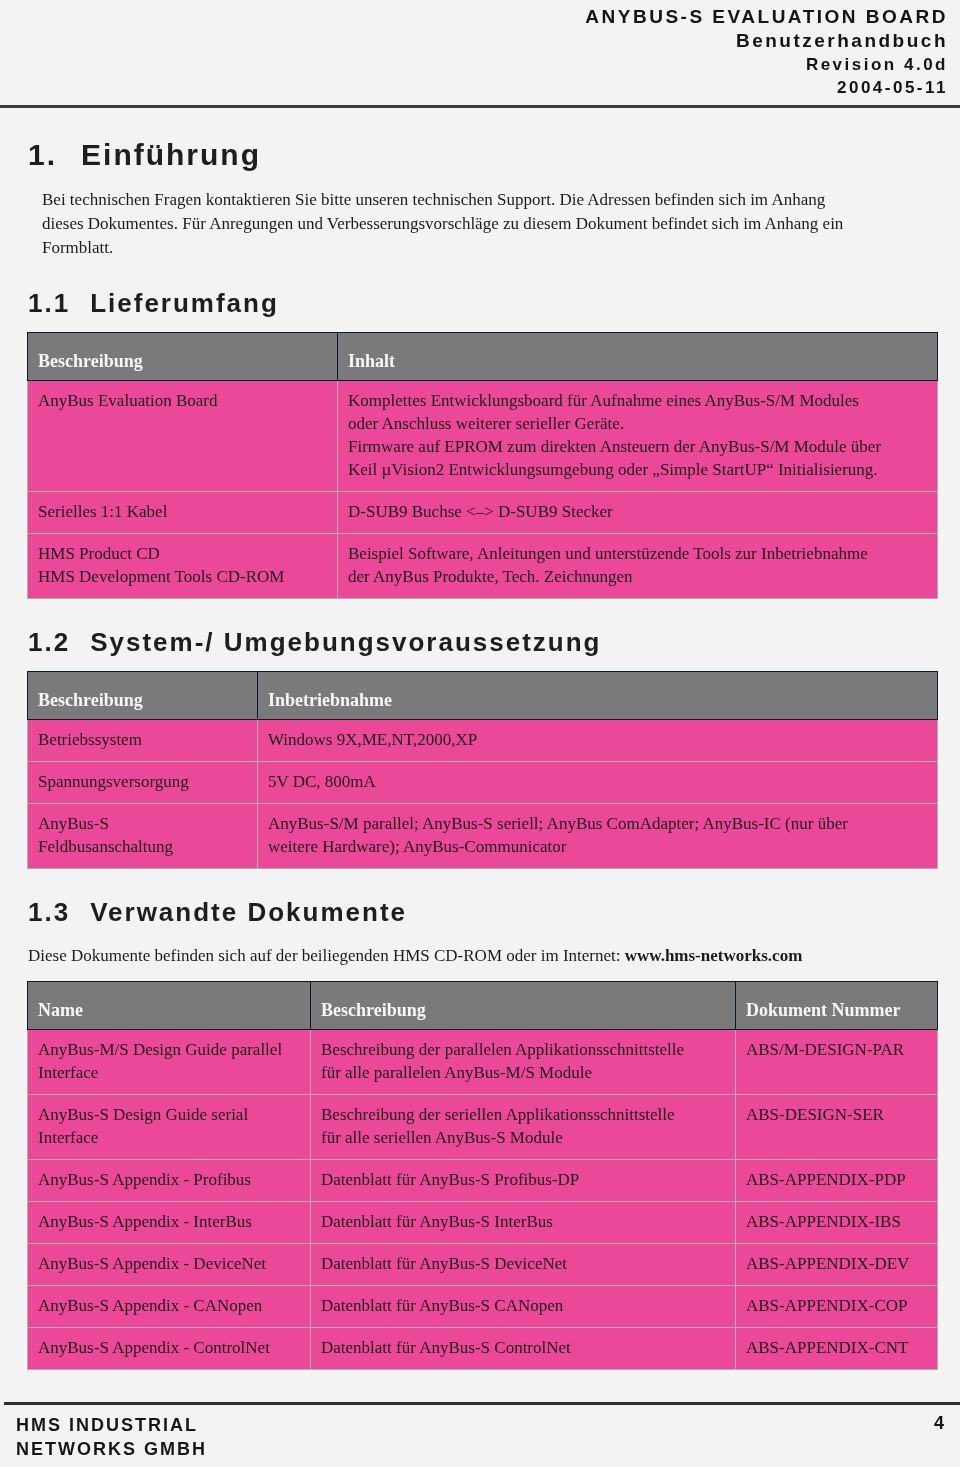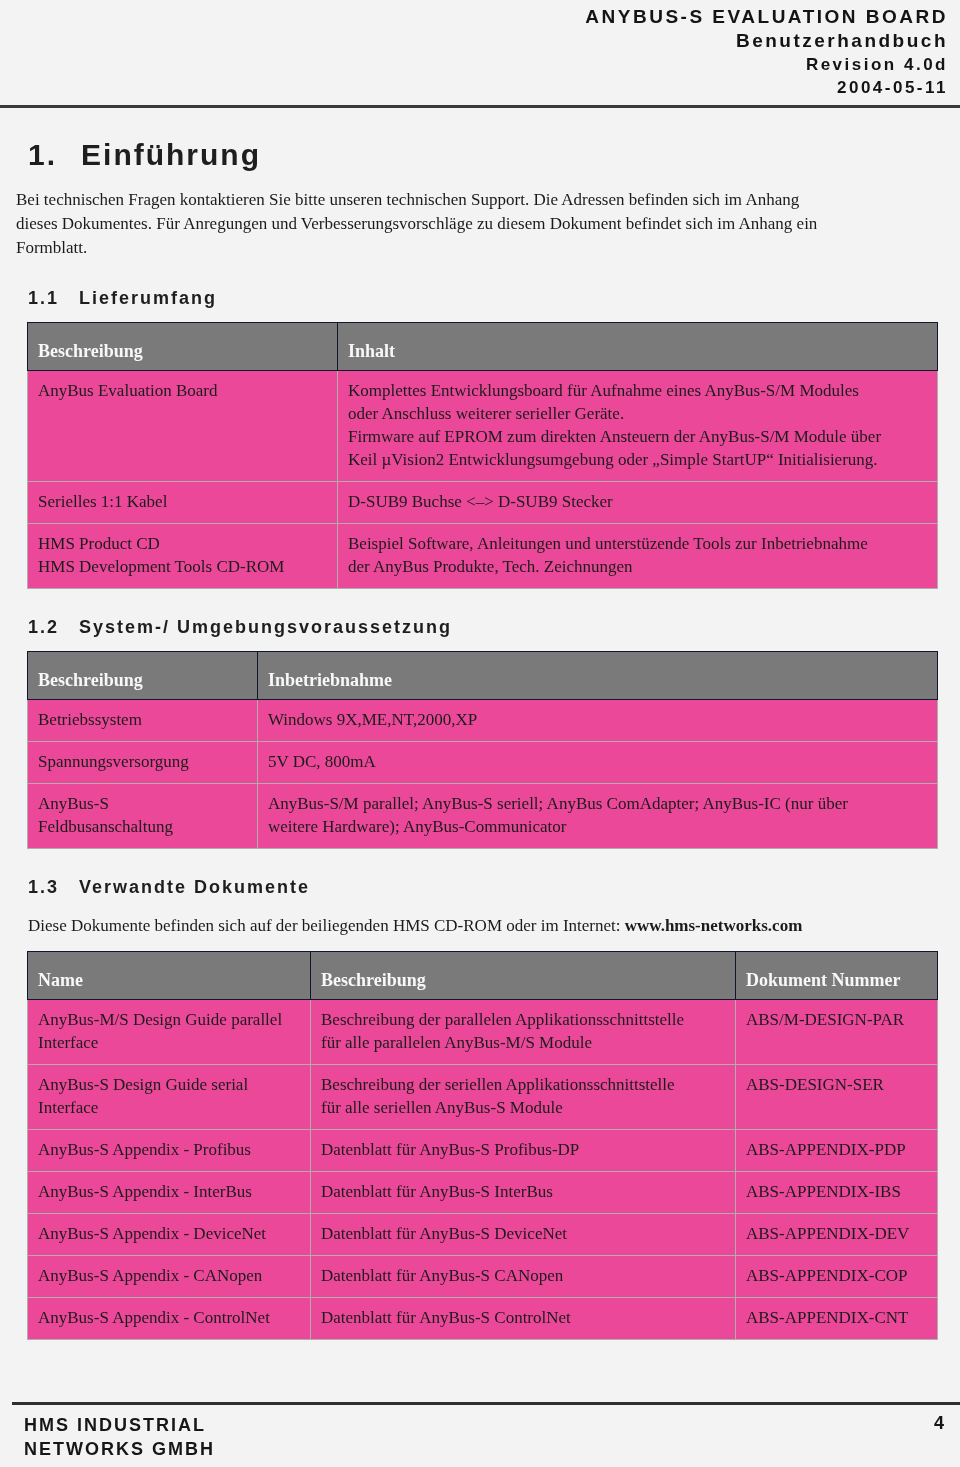--- a/index.html
+++ b/index.html
@@ -24,27 +24,27 @@
   .top-rule{height:3px;background:#3a3a3a;margin-top:6px;}
   
   .h1{
     font-family:"Liberation Sans",sans-serif;font-weight:bold;
     font-size:30px;letter-spacing:2px;color:#1e1e1e;
     margin:30px 0 0 28px;
   }
   .h1 .num{display:inline-block;margin-right:24px;}
   .h2{
     font-family:"Liberation Sans",sans-serif;font-weight:bold;
-    font-size:18px;letter-spacing:2px;color:#1e1e1e;
+    font-size:26px;letter-spacing:2px;color:#1e1e1e;
     margin:28px 0 0 28px;
   }
   .h2 .num{display:inline-block;margin-right:20px;}
   
   .para{
-    margin:16px 20px 0 16px;
+    margin:16px 20px 0 42px;
     font-size:17px;line-height:24px;
     white-space:pre-line;
   }
   .table-intro{
     margin:16px 20px 0 28px;
     font-size:17px;line-height:24px;
   }
   .table-intro .link{font-weight:bold;}
   
   table.doc{
@@ -62,21 +62,21 @@
   }
   table.doc td{
     border:1px solid #aeaeae;
     padding:8px 10px 10px 10px;
     vertical-align:top;
     white-space:pre-line;
     background:#ec4899;
   }
   
   .footer{
-    position:absolute;left:12px;right:0;top:1402px;
+    position:absolute;left:4px;right:0;top:1402px;
     border-top:3px solid #2f2f2f;
   }
   .footer-inner{
     display:flex;justify-content:space-between;align-items:flex-start;
     padding:8px 16px 0 12px;
   }
   .company{
     font-family:"Liberation Sans",sans-serif;font-weight:bold;
     font-size:18px;line-height:24px;letter-spacing:2px;color:#161616;
     white-space:pre-line;

